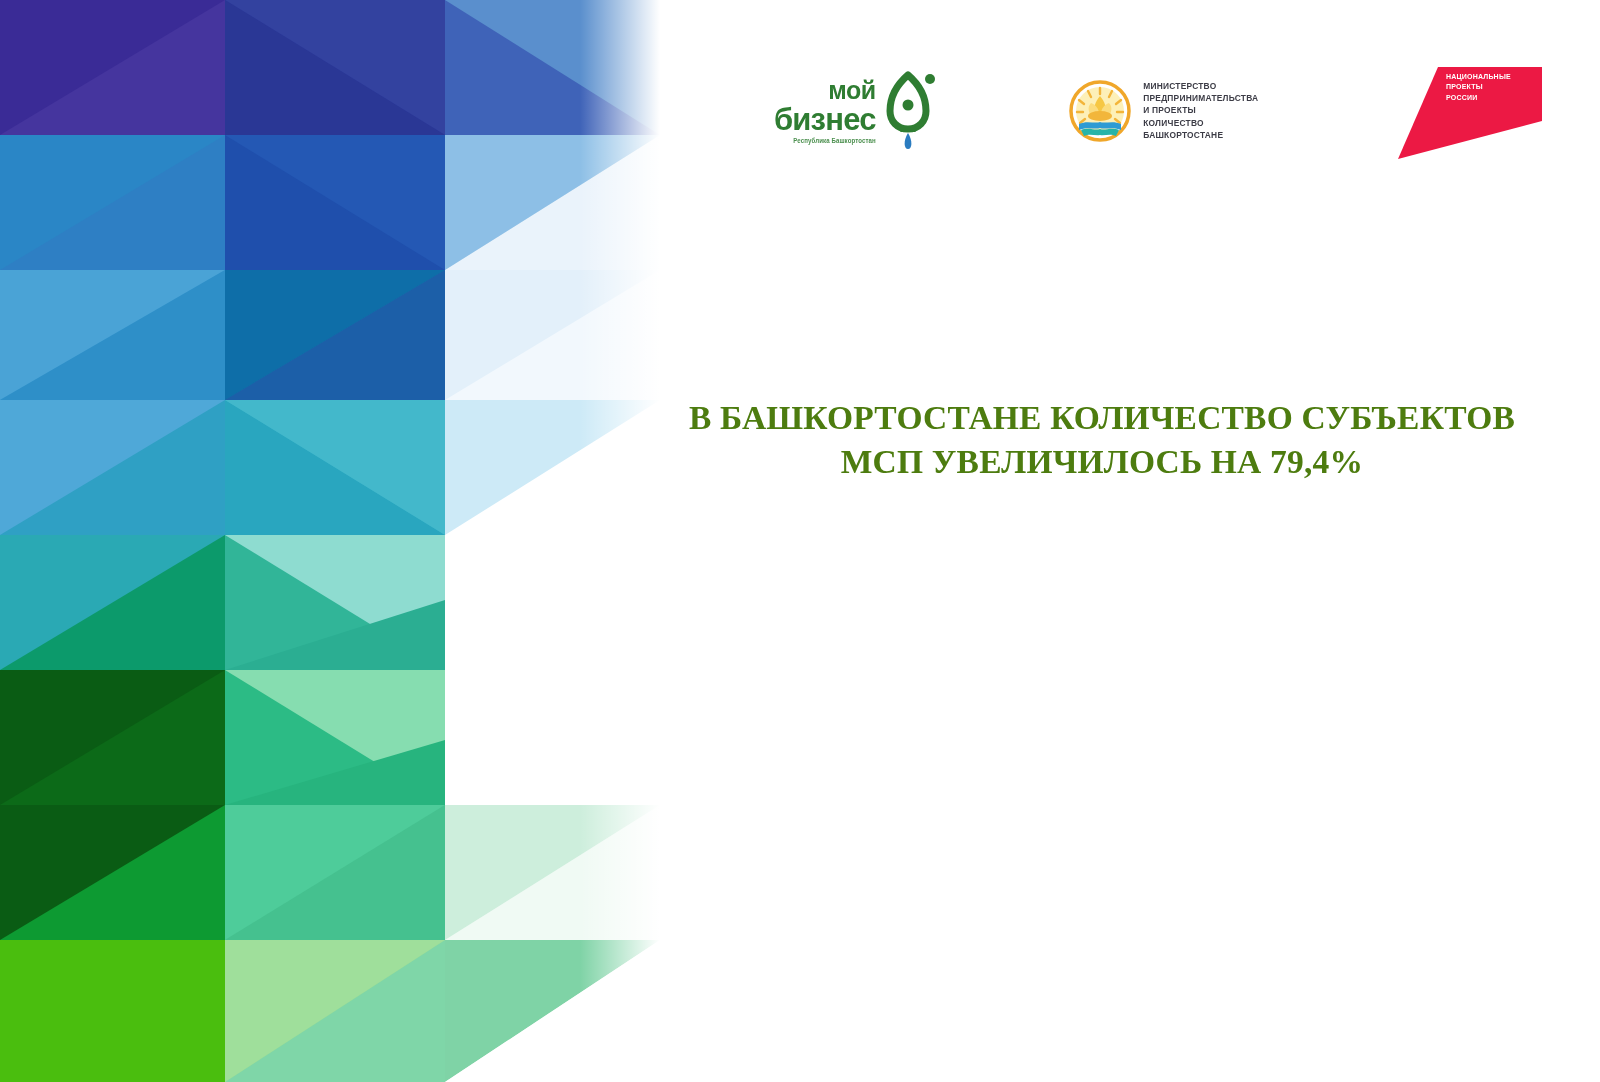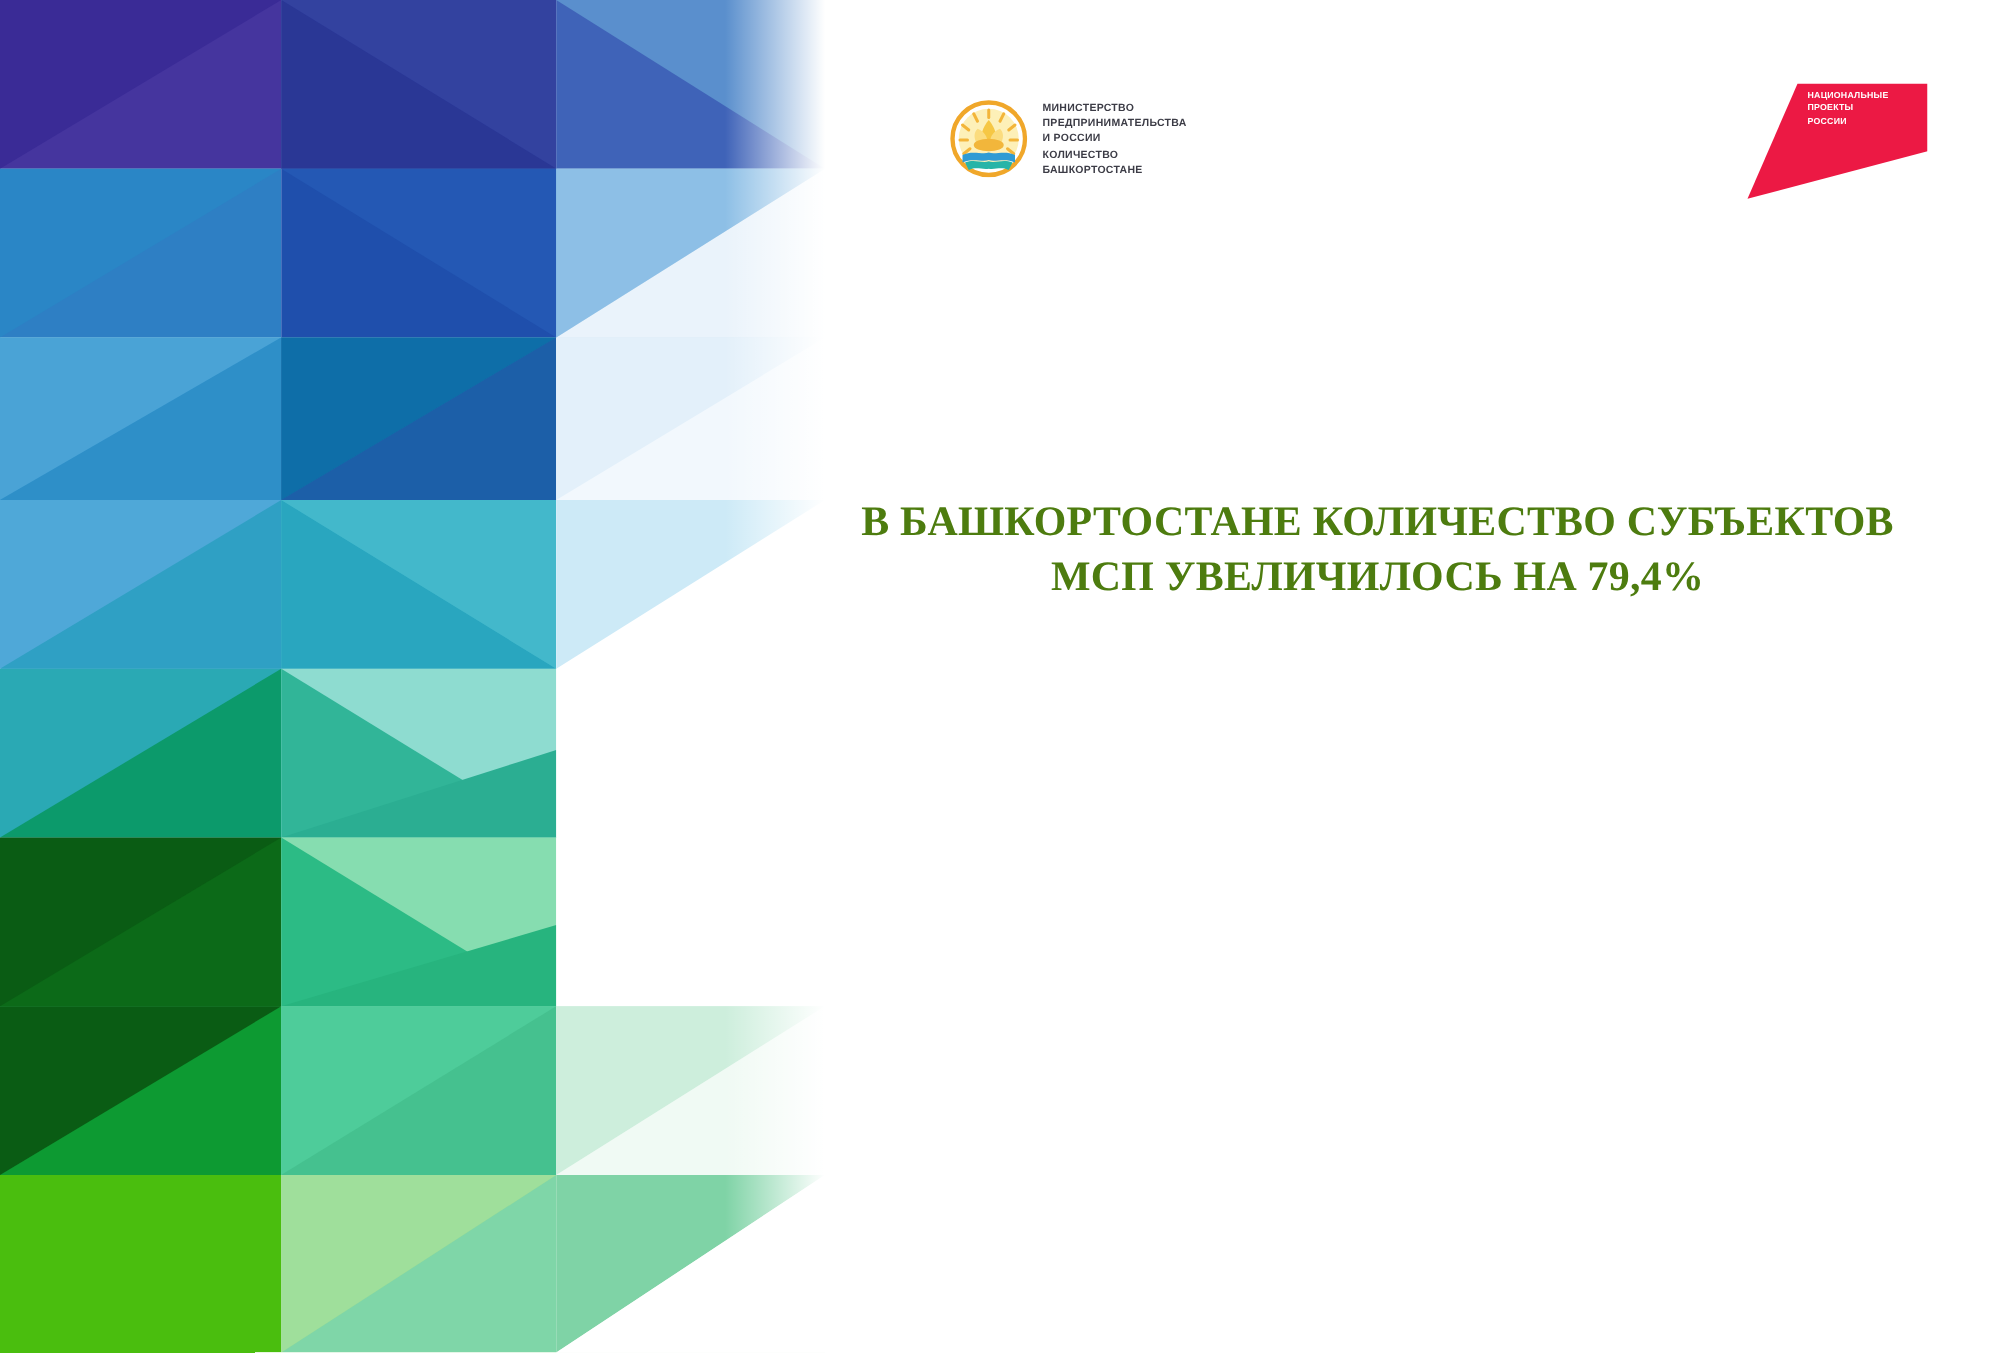--- a/index.html
+++ b/index.html
@@ -230,20 +230,41 @@
           <stop offset="0%" stop-color="#ffffff" stop-opacity="0"></stop>
           <stop offset="100%" stop-color="#ffffff" stop-opacity="1"></stop>
         </linearGradient>
       </defs>
       <rect x="580" y="0" width="80" height="1082" fill="url(#fadeRight)"></rect>
     </svg>
   </div>
 
   <div class="logo-bar">
 
+    <div class="logo-mybiz">
+      <div class="mybiz-words">
+        <div class="mybiz-moy">мой</div>
+        <div class="mybiz-biznes">бизнес</div>
+        <div class="mybiz-sub">Республика Башкортостан</div>
+      </div>
+      <div class="mybiz-mark">
+        <svg viewBox="0 0 52 80" width="52" height="80" xmlns="http://www.w3.org/2000/svg" aria-hidden="true">
+
+          <path d="M24 4 C10 16 6 30 6 40 C6 50 13 58 24 58 C35 58 42 50 42 40 C42 30 38 16 24 4 Z" fill="none" stroke="#2F7D32" stroke-width="7" stroke-linejoin="round"></path>
+
+          <circle cx="24" cy="34" r="5.5" fill="#2F7D32"></circle>
+
+          <rect x="16" y="55" width="16" height="6" rx="1.5" fill="#2F7D32"></rect>
+
+          <path d="M24 62 C19 70 20 78 24 78 C28 78 29 70 24 62 Z" fill="#2B7CC0"></path>
+
+          <circle cx="46" cy="8" r="5" fill="#2F7D32"></circle>
+        </svg>
+      </div>
+    </div>
 
     <div class="logo-ministry">
       <div class="ministry-emblem">
         <svg viewBox="0 0 62 62" width="62" height="62" xmlns="http://www.w3.org/2000/svg" aria-hidden="true">
           <circle cx="31" cy="31" r="29" fill="#ffffff" stroke="#F0A72A" stroke-width="3.5"></circle>
 
           <g fill="#F7C94B">
             <circle cx="31" cy="31" r="24" fill="#FDF0B8"></circle>
           </g>
           <g stroke="#F3B53A" stroke-width="2.4" stroke-linecap="round">
@@ -263,21 +284,21 @@
           <path d="M40 23 C43 26 43 30 41 34 L32 34 C32 29 35 25 40 23 Z" fill="#FBDC7E"></path>
           <ellipse cx="31" cy="36" rx="12" ry="5" fill="#F2B63B"></ellipse>
 
           <path d="M10 44 C18 40 26 44 31 42 C36 44 44 40 52 44 L52 50 C44 46 36 50 31 48 C26 50 18 46 10 50 Z" fill="#2F9BD4"></path>
           <path d="M12 50 C20 47 26 51 31 49 C36 51 42 47 50 50 L47 56 C41 53 36 56 31 55 C26 56 21 53 15 56 Z" fill="#27B4A8"></path>
         </svg>
       </div>
       <div class="ministry-lines">
         <span>МИНИСТЕРСТВО</span>
         <span>ПРЕДПРИНИМАТЕЛЬСТВА</span>
-        <span>И РОССИИ</span>
+        <span>И ПРОЕКТЫ</span>
         <span>КОЛИЧЕСТВО</span>
         <span>БАШКОРТОСТАНЕ</span>
       </div>
     </div>
 
     <div class="logo-natproj">
       <svg viewBox="0 0 150 104" width="150" height="104" xmlns="http://www.w3.org/2000/svg" aria-hidden="true">
         <polygon points="46,8 150,8 150,62 6,100" fill="#EC1944"></polygon>
       </svg>
       <div class="natproj-text">

